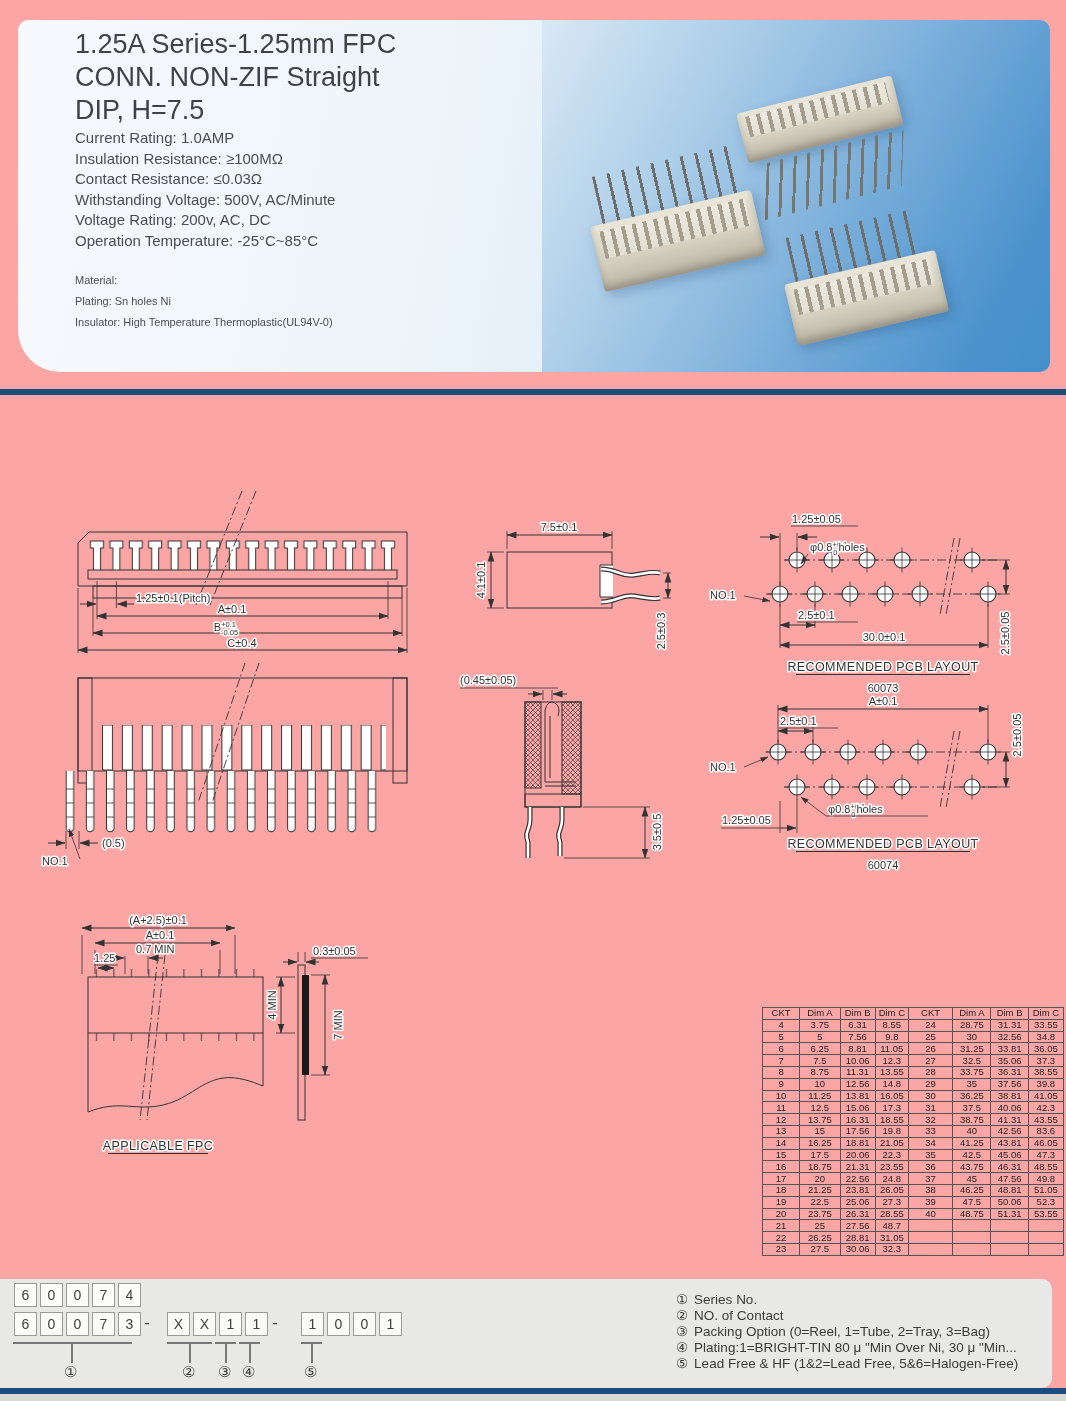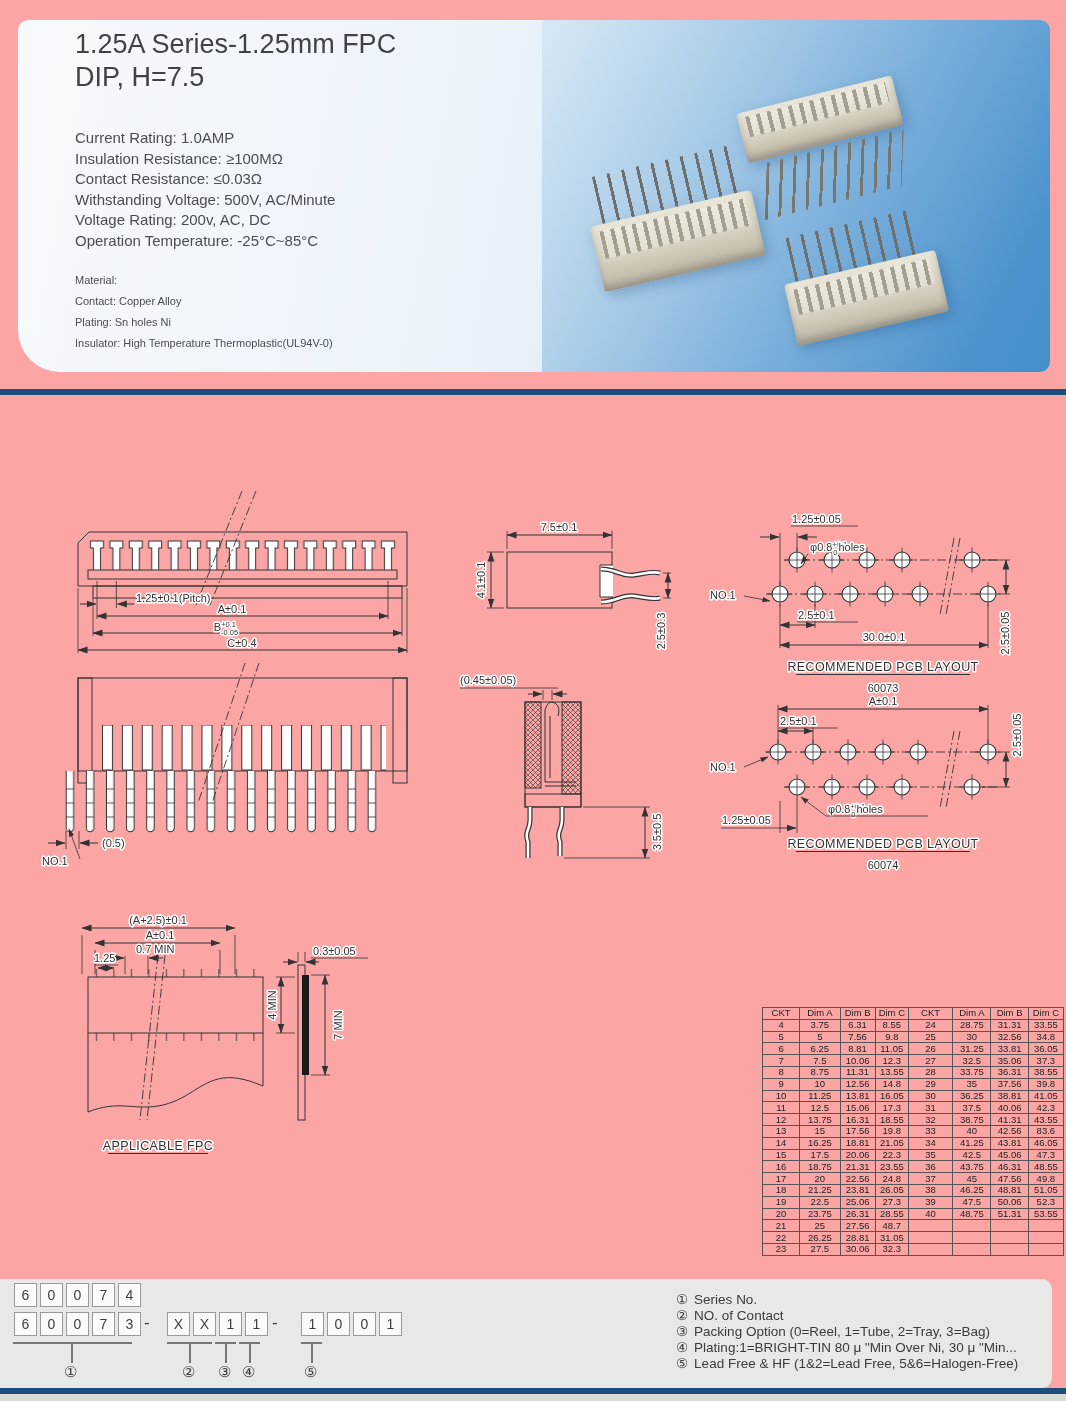--- a/index.html
+++ b/index.html
@@ -86,36 +86,36 @@
     <div class="connector" style="left:242px;top:202px;width:155px;height:108px;transform:rotate(-13deg);">
       <div class="cn-pins"></div>
       <div class="cn-body">
         <div class="cn-teeth"></div>
       </div>
     </div>
   </div>
 
   <div class="hdr-title">
     <div>1.25A Series-1.25mm FPC</div>
+    <div>CONN. NON-ZIF Straight</div>
     <div>DIP, H=7.5</div>
   </div>
 
   <div class="hdr-specs">
       <div class="spec-line">Current Rating: 1.0AMP</div>
       <div class="spec-line">Insulation Resistance: ≥100MΩ</div>
       <div class="spec-line">Contact Resistance: ≤0.03Ω</div>
       <div class="spec-line">Withstanding Voltage: 500V, AC/Minute</div>
       <div class="spec-line">Voltage Rating: 200v, AC, DC</div>
       <div class="spec-line">Operation Temperature: -25°C~85°C</div>
     </div>
 
   <div class="hdr-material">
     <div>Material:</div>
     <div>
-        <div>Contact: Copper Alloy</div>
         <div>Plating: Sn holes Ni</div>
         <div>Insulator: High Temperature Thermoplastic(UL94V-0)</div>
       </div>
   </div>
 
   <div class="divider-top"></div>
 
   <svg width="0" height="0" style="position:absolute" aria-hidden="true">
     <defs>
       <marker id="ar" viewBox="0 0 10 10" refX="9.5" refY="5" markerWidth="10" markerHeight="10" orient="auto-start-reverse">

